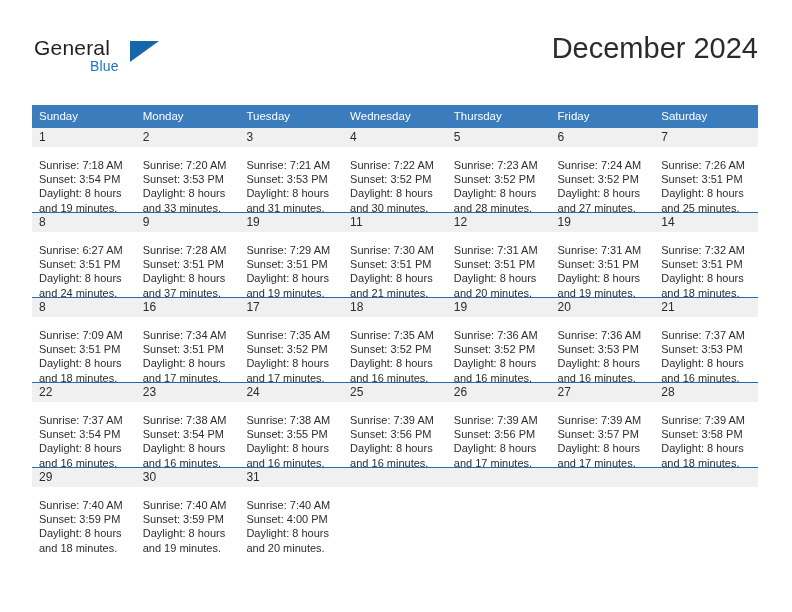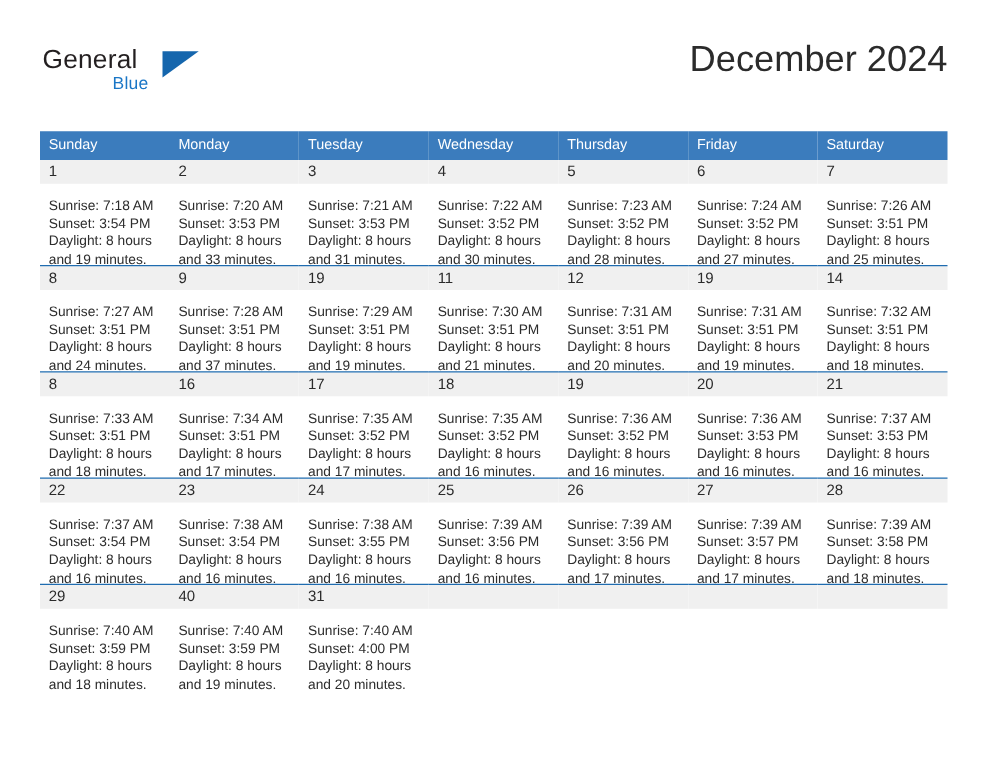--- a/index.html
+++ b/index.html
@@ -255,21 +255,21 @@
                 <div>and 25 minutes.</div>
               </div>
             </div>
           </td>
         </tr>
         <tr class="week-row">
           <td>
             <div class="cell-inner">
               <div class="daynum">8</div>
               <div class="detail">
-                <div>Sunrise: 7:27 AM</div>
+                <div>Sunrise: 6:27 AM</div>
                 <div>Sunset: 3:51 PM</div>
                 <div>Daylight: 8 hours</div>
                 <div>and 24 minutes.</div>
               </div>
             </div>
           </td>
           <td>
             <div class="cell-inner">
               <div class="daynum">9</div>
               <div class="detail">
@@ -334,21 +334,21 @@
                 <div>and 18 minutes.</div>
               </div>
             </div>
           </td>
         </tr>
         <tr class="week-row">
           <td>
             <div class="cell-inner">
               <div class="daynum">8</div>
               <div class="detail">
-                <div>Sunrise: 7:33 AM</div>
+                <div>Sunrise: 7:09 AM</div>
                 <div>Sunset: 3:51 PM</div>
                 <div>Daylight: 8 hours</div>
                 <div>and 18 minutes.</div>
               </div>
             </div>
           </td>
           <td>
             <div class="cell-inner">
               <div class="daynum">16</div>
               <div class="detail">
@@ -501,21 +501,21 @@
               <div class="detail">
                 <div>Sunrise: 7:40 AM</div>
                 <div>Sunset: 3:59 PM</div>
                 <div>Daylight: 8 hours</div>
                 <div>and 18 minutes.</div>
               </div>
             </div>
           </td>
           <td>
             <div class="cell-inner">
-              <div class="daynum">40</div>
+              <div class="daynum">30</div>
               <div class="detail">
                 <div>Sunrise: 7:40 AM</div>
                 <div>Sunset: 3:59 PM</div>
                 <div>Daylight: 8 hours</div>
                 <div>and 19 minutes.</div>
               </div>
             </div>
           </td>
           <td>
             <div class="cell-inner">

